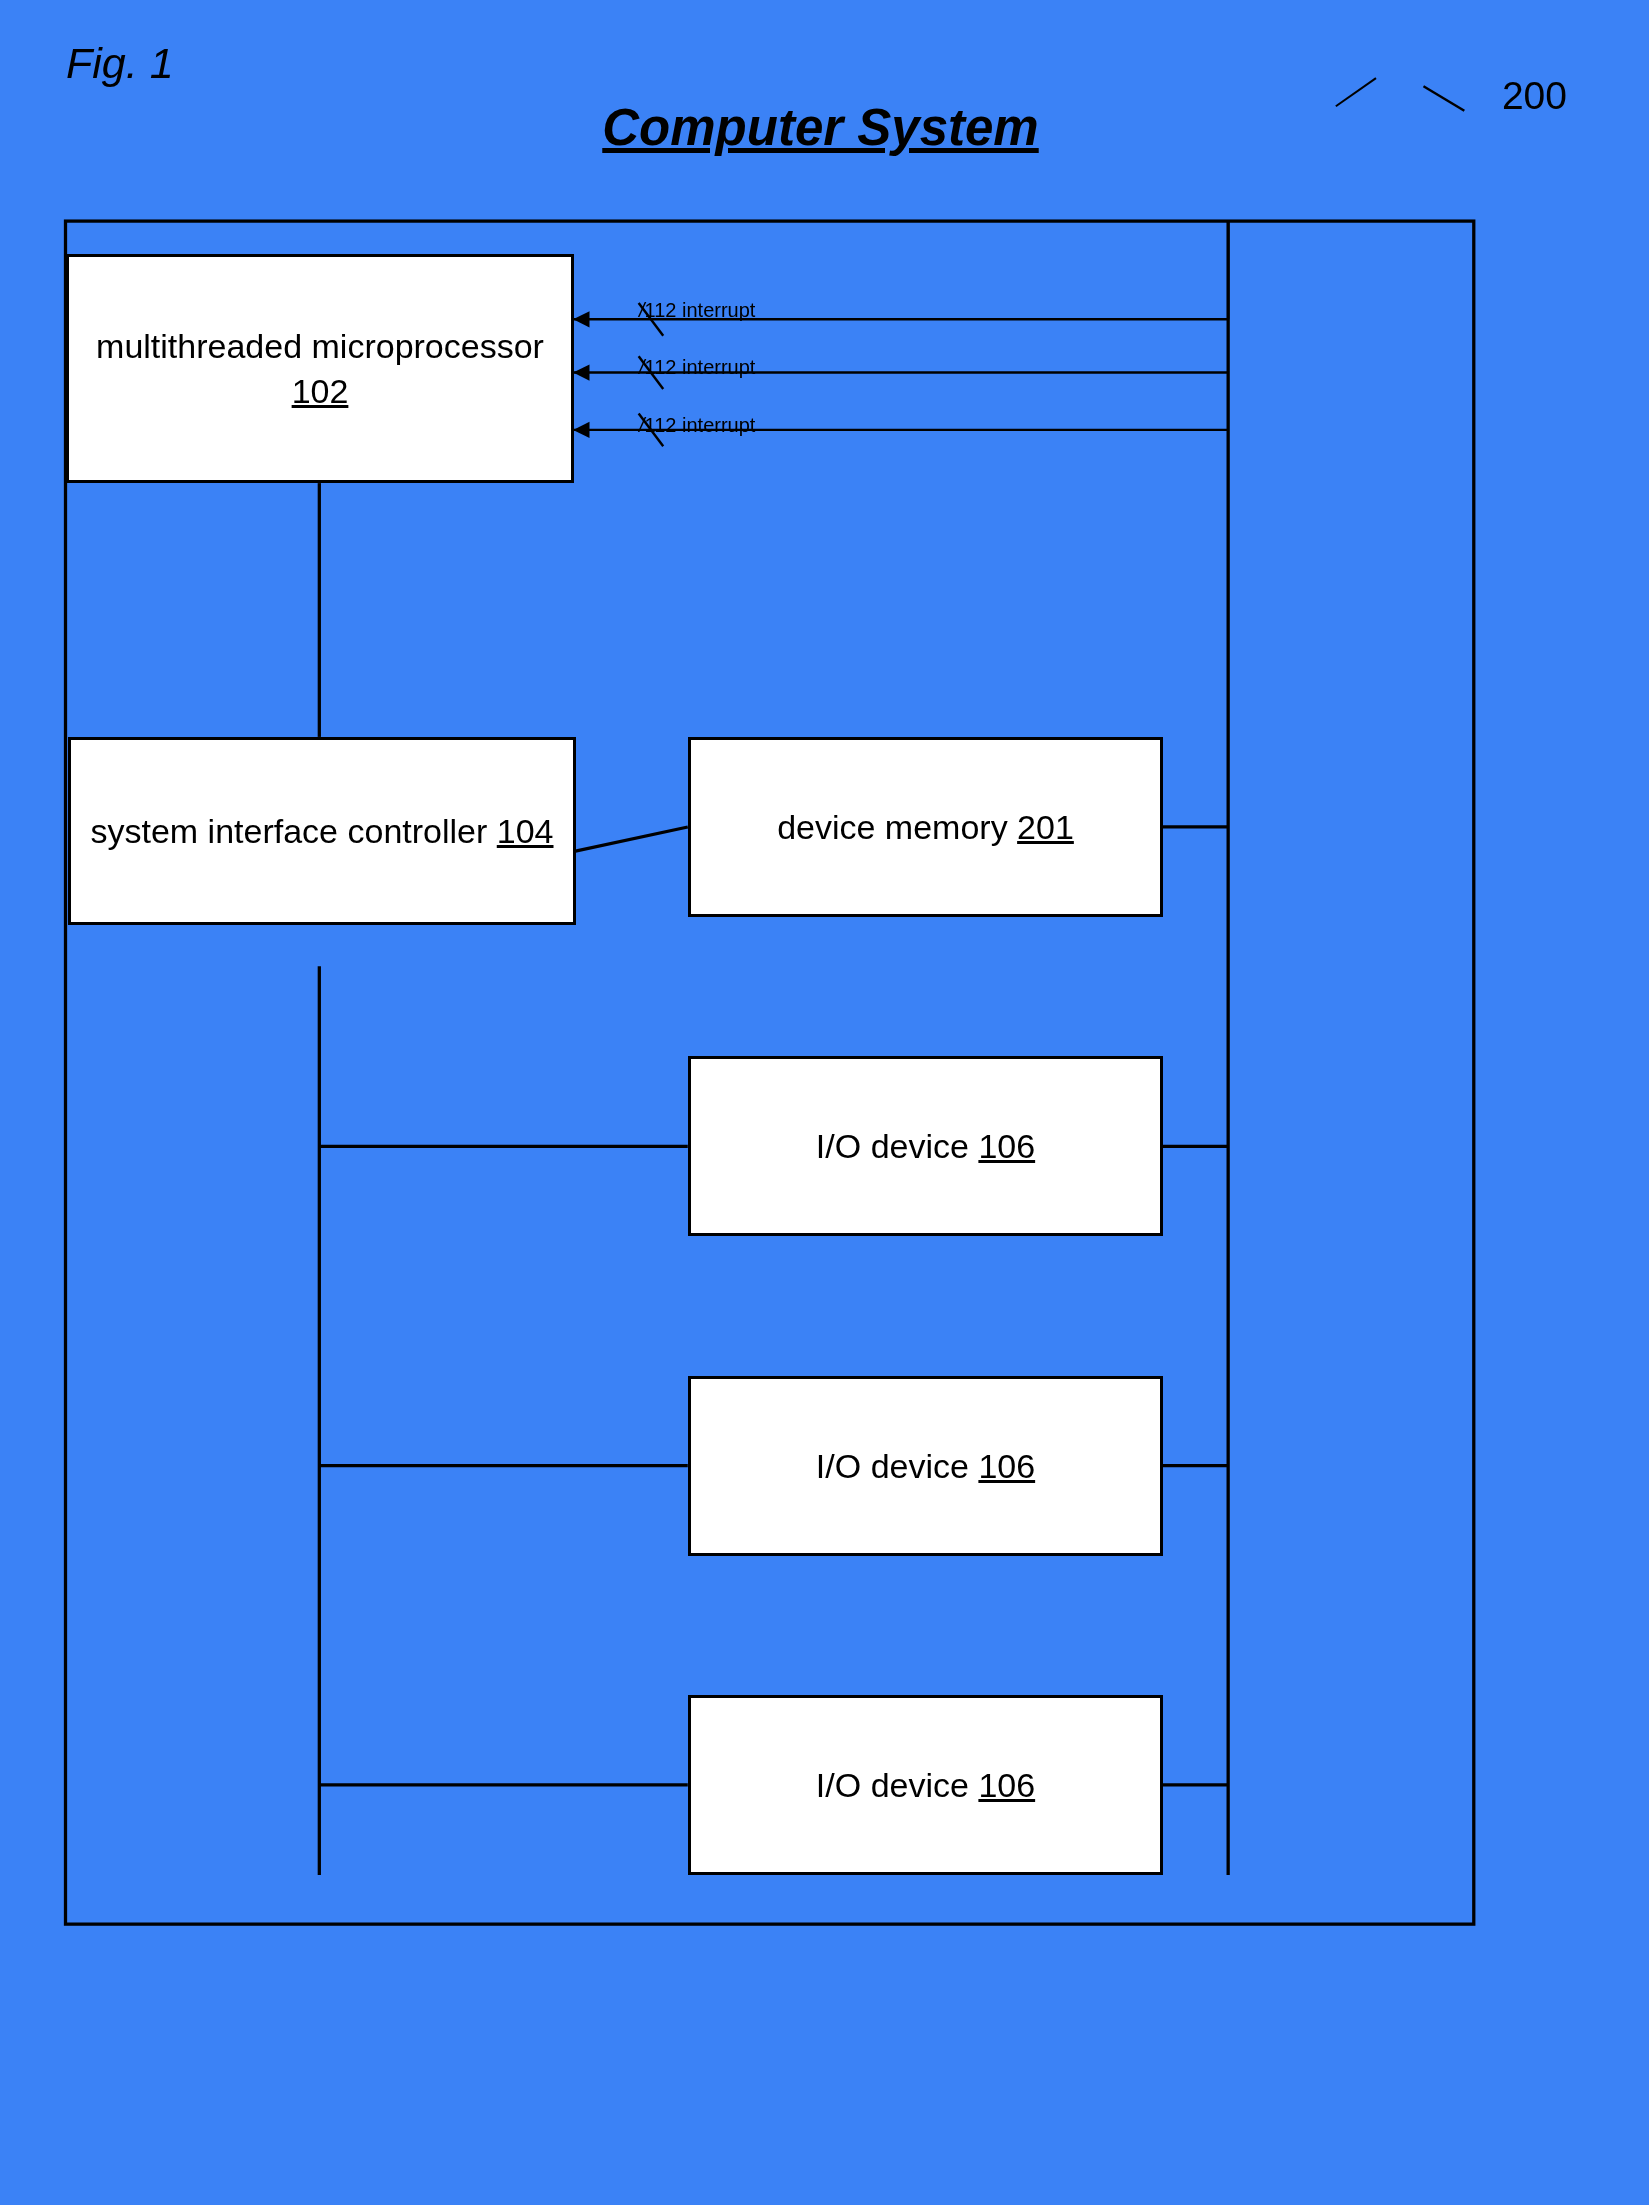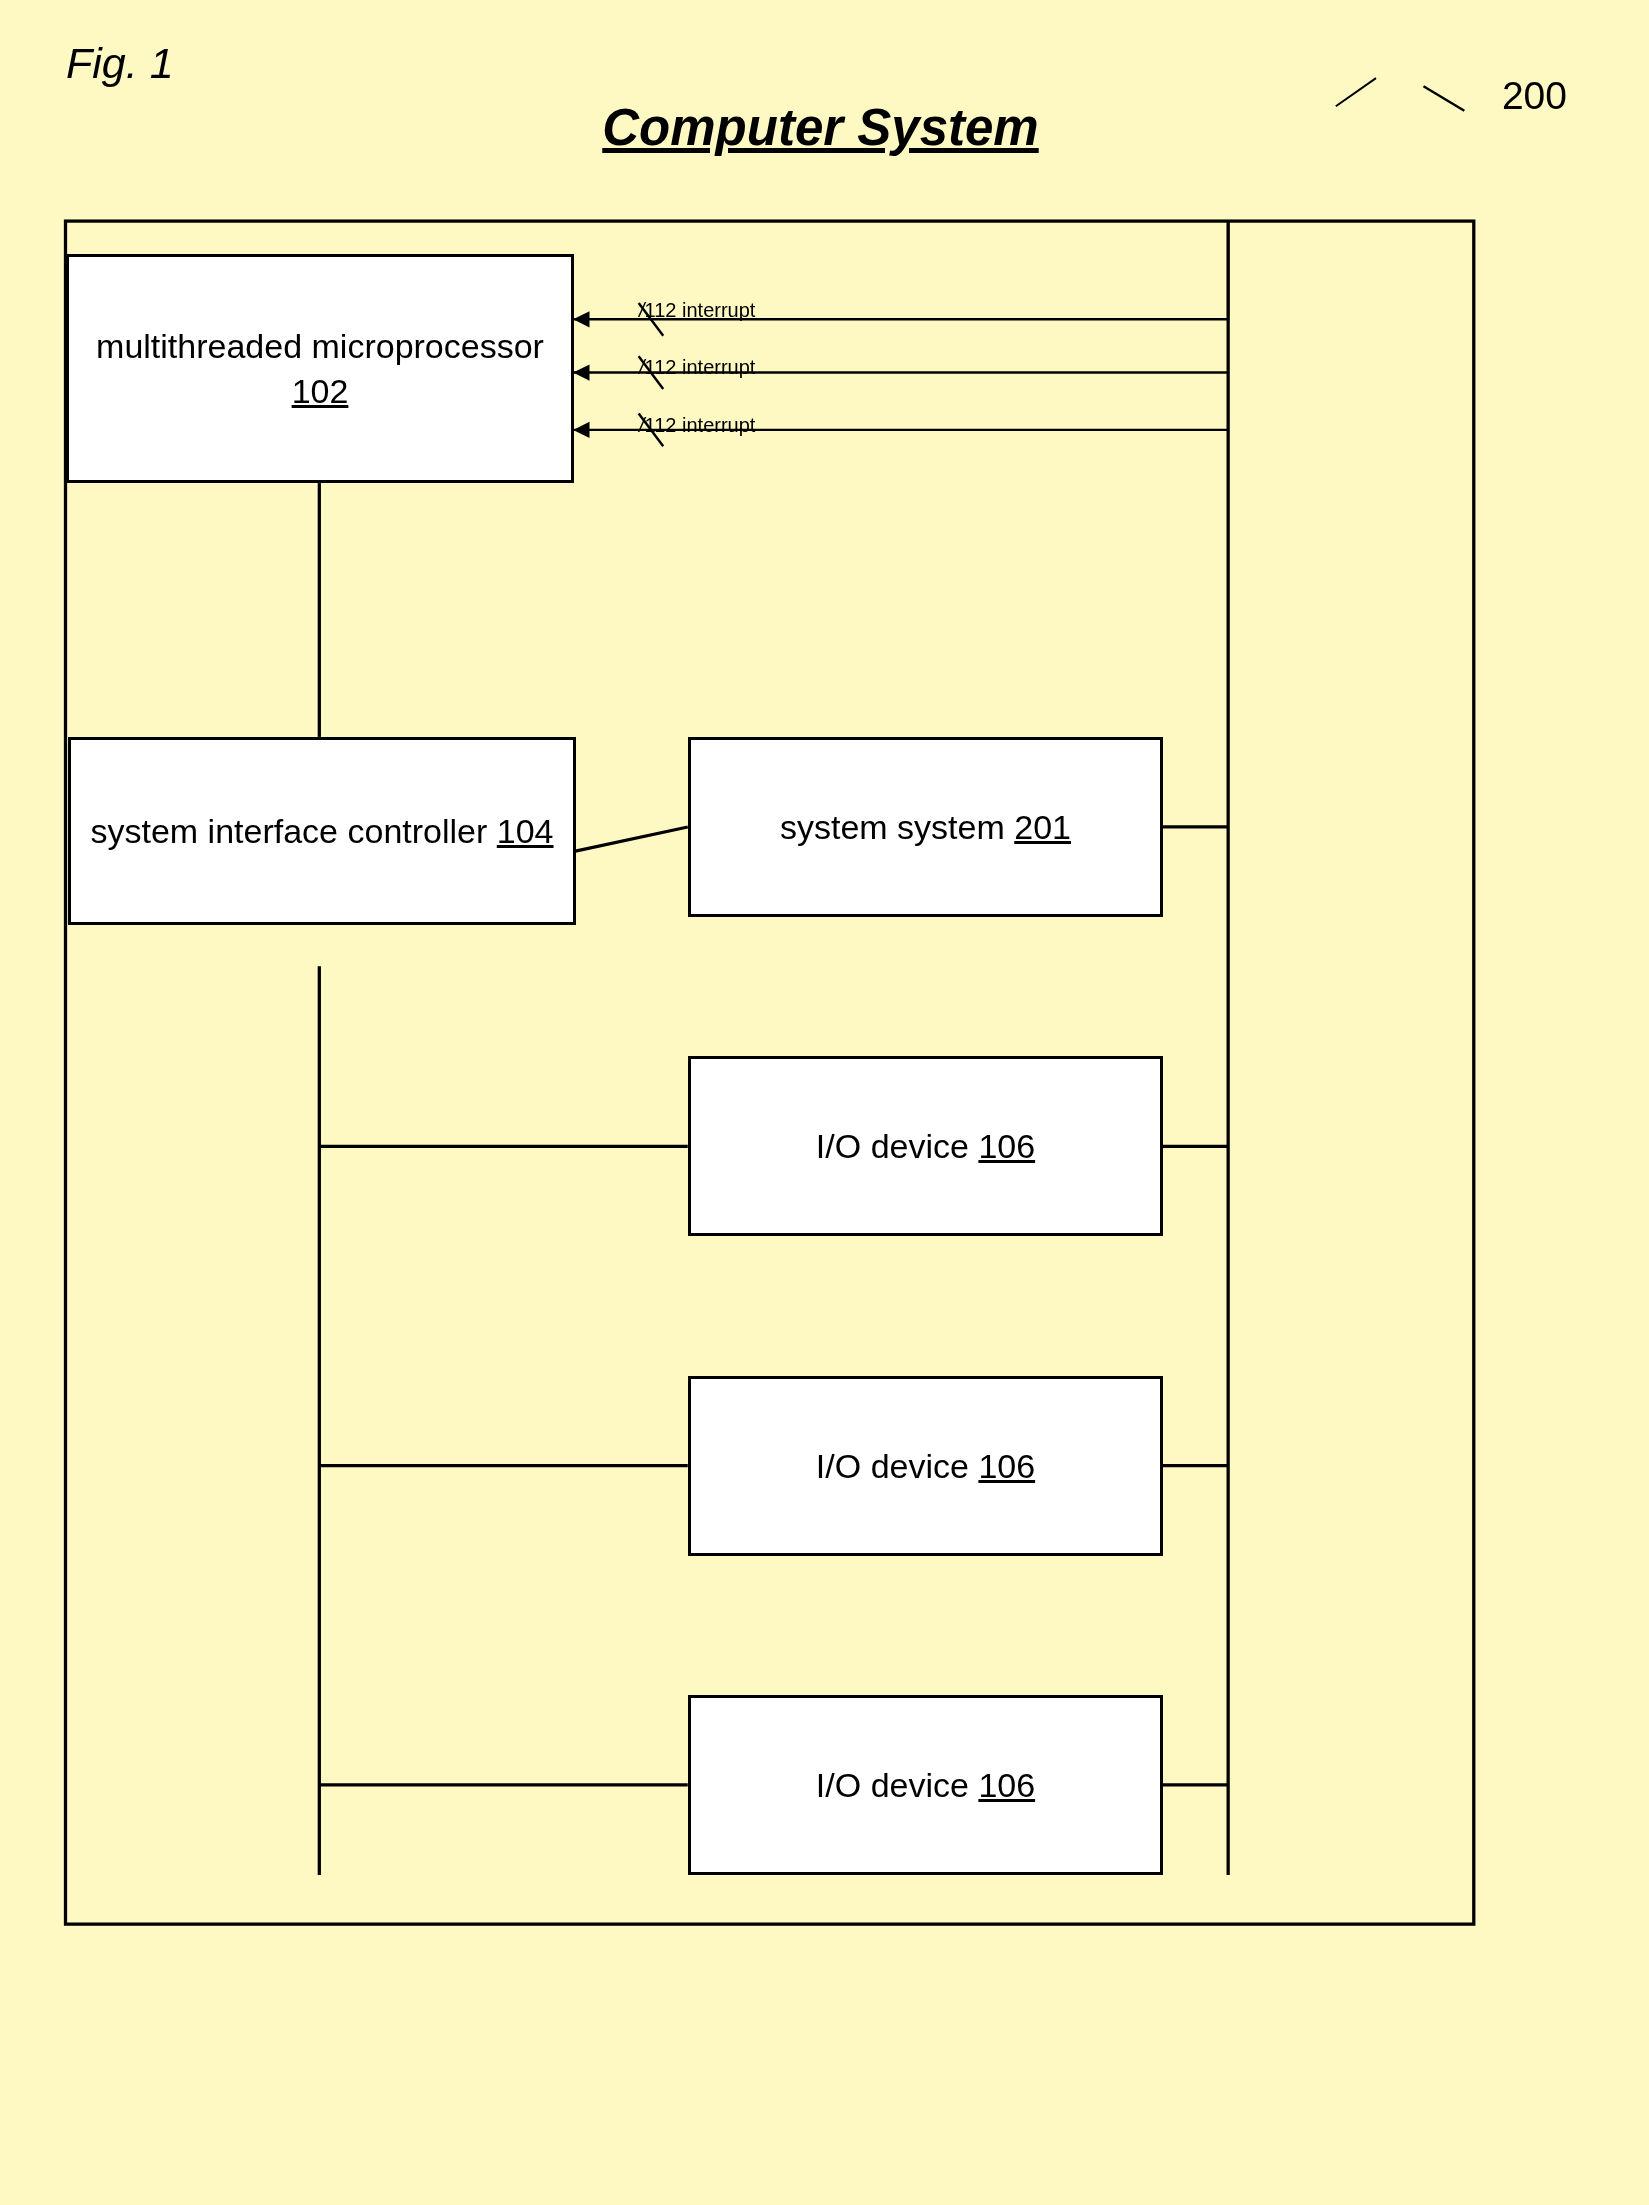--- a/index.html
+++ b/index.html
@@ -10,21 +10,21 @@
       width: 1649px;
       min-height: 2205px;
       position: relative;
       overflow: hidden;
     }
 
     .page {
       position: relative;
       width: 1649px;
       height: 2205px;
-      background: #fef9c3;
+      background: #3b82f6;
     }
 
     .fig-label {
       position: absolute;
       top: 39px;
       left: 66px;
       font-size: 43px;
       font-style: italic;
       font-weight: normal;
       color: #000;
@@ -245,21 +245,21 @@
   </div>
 
   <div class="box box-sic box-shadow">
     <div class="box-label">
       <span>system interface controller</span> <span class="ref">104</span>
     </div>
   </div>
 
   <div class="box box-mem box-shadow">
     <div class="box-label">
-      <span>system system</span> <span class="ref">201</span>
+      <span>device memory</span> <span class="ref">201</span>
     </div>
   </div>
 
   <div class="box box-io1 box-shadow">
     <div class="box-label">
       <span>I/O device</span> <span class="ref">106</span>
     </div>
   </div>
 
   <div class="box box-io2 box-shadow">

